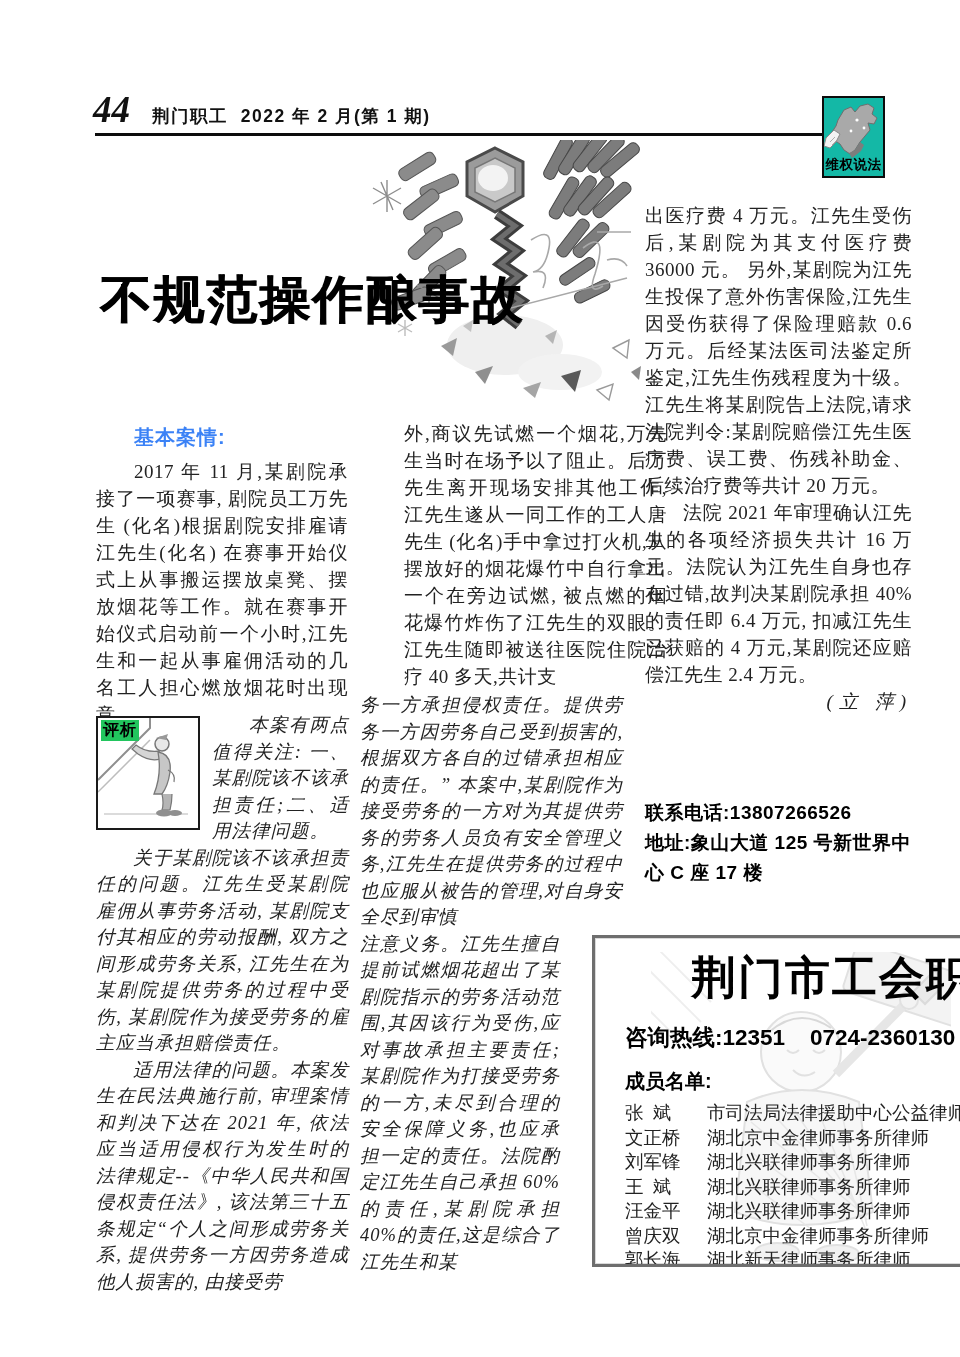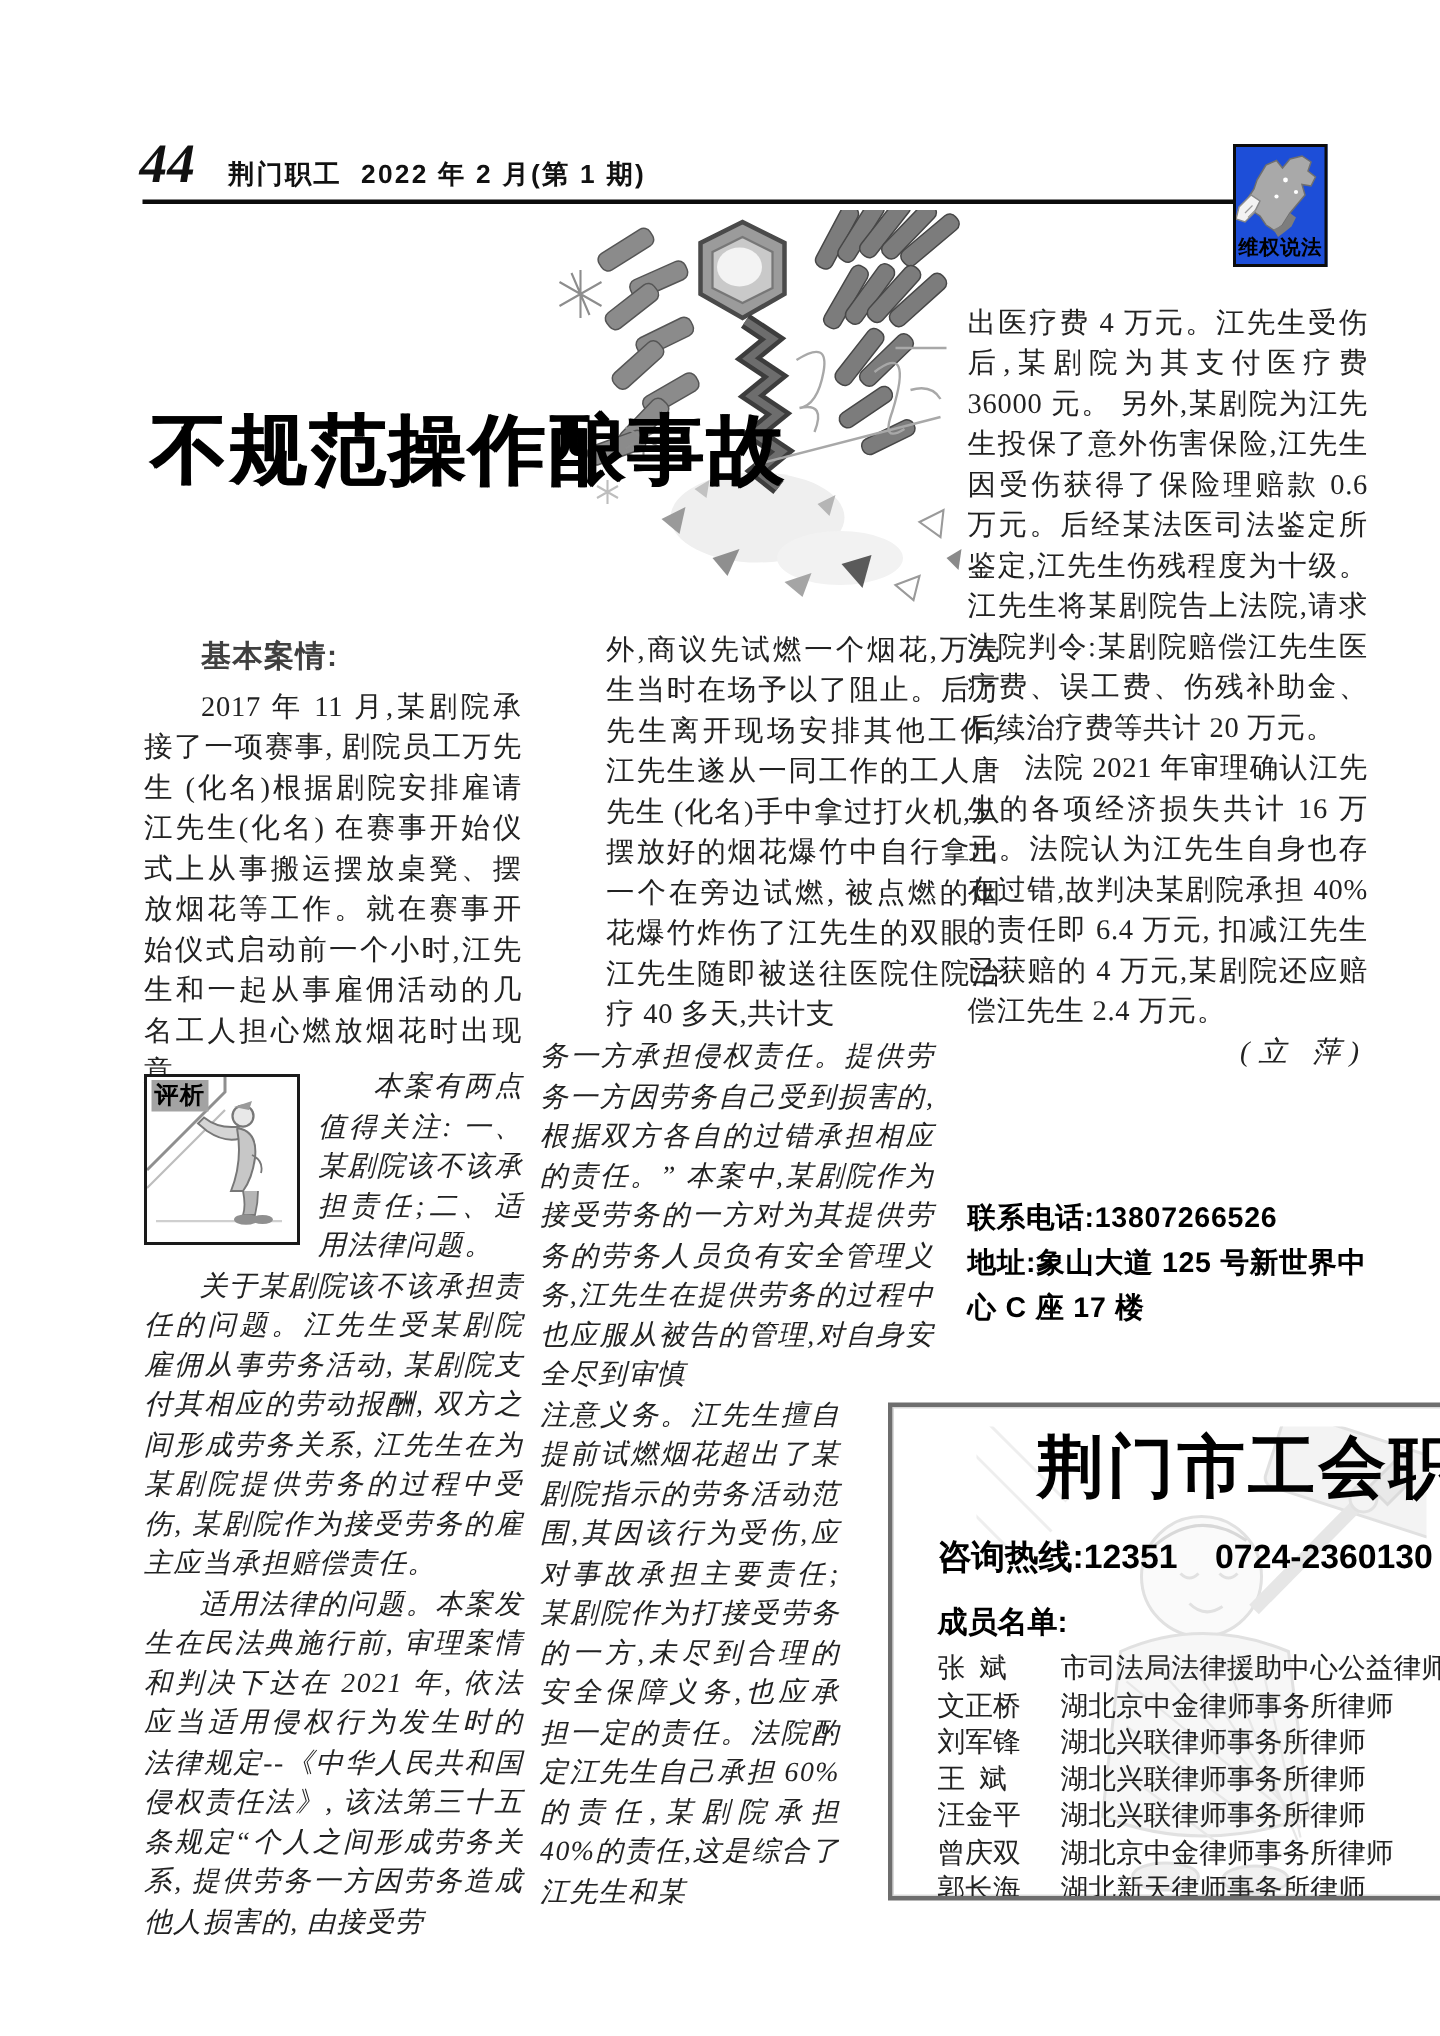--- a/index.html
+++ b/index.html
@@ -14,21 +14,21 @@
     font:italic 700 37px "Liberation Serif","DejaVu Serif",serif;color:#111;
   }
   .journal-line{
     position:absolute;left:152px;top:104px;
     font:700 17.5px "Liberation Sans","DejaVu Sans",sans-serif;
     letter-spacing:1.5px;color:#111;white-space:pre;
   }
   .header-rule{position:absolute;left:95px;top:133px;width:727px;height:2.5px;background:#0c0c0c;}
   .corner-box{
     position:absolute;left:822px;top:96px;width:59px;height:78px;
-    border:2.5px solid #0c0c0c;background:#1d4ed8;overflow:hidden;
+    border:2.5px solid #0c0c0c;background:#14b8a6;overflow:hidden;
   }
   .corner-box svg{position:absolute;left:0;top:0;}
   .corner-tag{
     position:absolute;left:0;bottom:2px;width:100%;text-align:center;
     font:700 13.5px "Liberation Sans","DejaVu Sans",sans-serif;color:#000;
     letter-spacing:0.5px;
   }
   
   .fireworks{position:absolute;left:345px;top:140px;width:298px;height:270px;}
   
@@ -41,40 +41,40 @@
   
   .bodytext{
     font-size:19px;line-height:27px;text-align:justify;
     letter-spacing:0.5px;color:#222;
   }
   .bodytext p{margin:0;}
   .indent{text-indent:2em;}
   .case-col1{position:absolute;left:96px;top:424px;width:252px;}
   .case-heading{
     font:700 20px "Liberation Sans","DejaVu Sans",sans-serif;
-    margin:0 0 7px 38px;color:#404040;letter-spacing:1px;
+    margin:0 0 7px 38px;color:#3b82f6;letter-spacing:1px;
   }
   .case-col2{position:absolute;left:360px;top:420px;width:263px;margin-left:44px;}
   .case-col3{position:absolute;left:645px;top:202px;width:267px;}
   .byline{float:right;font-style:italic;letter-spacing:6px;}
   
   .kai{
     font-style:italic;font-size:18.5px;line-height:26.5px;
     text-align:justify;letter-spacing:1px;color:#222;
   }
   .kai p{margin:0;}
   .an-col1{position:absolute;left:96px;top:712px;width:253px;}
   .pinbox{
     float:left;width:100px;height:110px;border:2px solid #1a1a1a;
     margin:4px 12px 6px 0;position:relative;background:#fff;
   }
   .pinbox-tag{
     position:absolute;left:3px;top:2px;
     font:700 16px "Liberation Sans","DejaVu Sans",sans-serif;
-    font-style:normal;color:#000;background:#a3a3a3;padding:0 2px;z-index:2;
+    font-style:normal;color:#000;background:#22c55e;padding:0 2px;z-index:2;
   }
   .an-col2{position:absolute;left:360px;top:692px;}
   .an-col2a{width:263px;}
   .an-col2b{width:200px;}
   .an-col3{position:absolute;left:645px;top:708px;width:270px;}
   
   .lawyer{
     position:absolute;left:645px;top:798px;width:282px;
     font:700 19px "Liberation Sans","DejaVu Sans",sans-serif;
     line-height:30px;color:#000;letter-spacing:0.5px;

